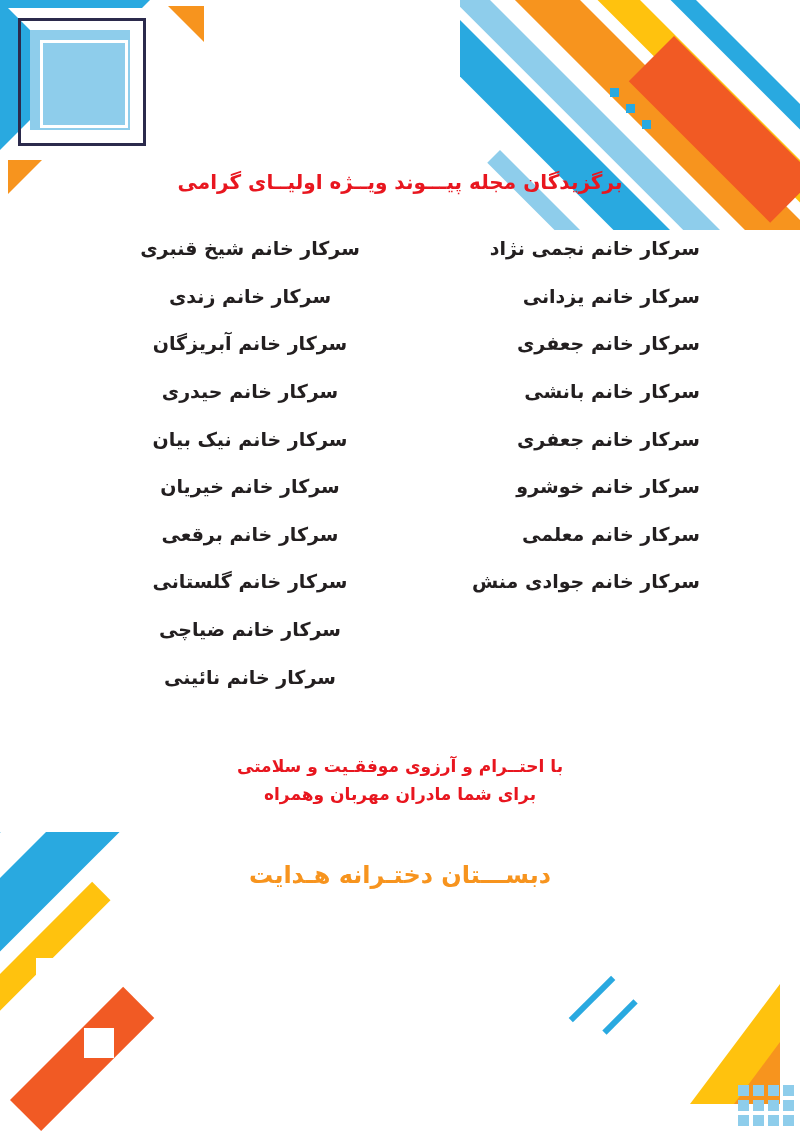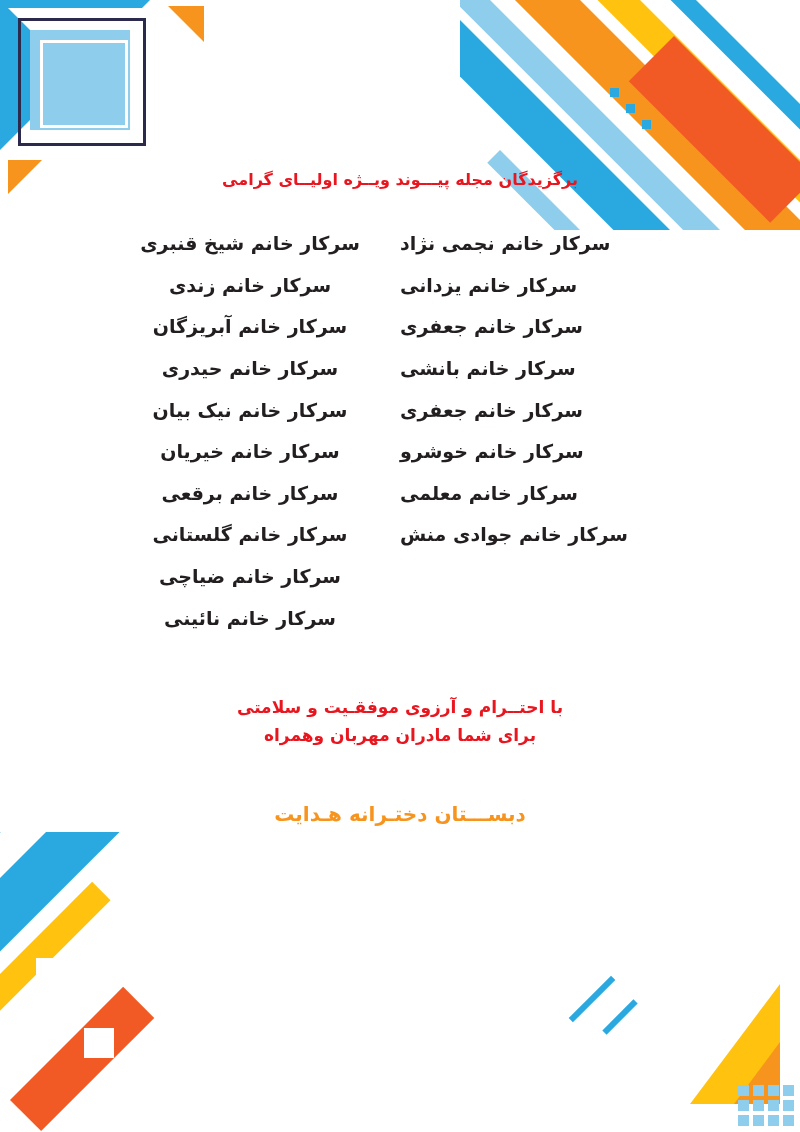--- a/index.html
+++ b/index.html
@@ -134,42 +134,42 @@
   .content {
     position: absolute;
     left: 0; right: 0; top: 0;
     padding: 0 40px;
     text-align: center;
   }
 
   .headline {
     margin-top: 170px;
     color: #e8161f;
-    font-size: 16px;
+    font-size: 20px;
     font-weight: bold;
     letter-spacing: 0px;
     direction: rtl;
   }
 
   .names {
     margin-top: 42px;
     display: flex;
     flex-direction: row;
     justify-content: center;
     gap: 0px;
     direction: rtl;
   }
   .names-col {
     width: 300px;
     display: flex;
     flex-direction: column;
-    gap: 16px;
+    gap: 22px;
   }
   .col-right { text-align: center; }
-  .col-left  { text-align: left; }
+  .col-left  { text-align: right; }
   .name {
     color: #231f20;
     font-size: 19px;
     font-weight: bold;
     line-height: 1.35;
     white-space: nowrap;
     direction: rtl;
   }
 
   .closing {
@@ -177,21 +177,21 @@
     color: #e8161f;
     font-size: 17px;
     font-weight: bold;
     line-height: 1.65;
     direction: rtl;
   }
 
   .signature {
     margin-top: 52px;
     color: #f7941e;
-    font-size: 20px;
+    font-size: 24px;
     font-weight: bold;
     direction: rtl;
   }
 </style>
 </head>
 <body>
 
 <div class="page">
 
   <div class="deco tl-tri-cyan"></div>

